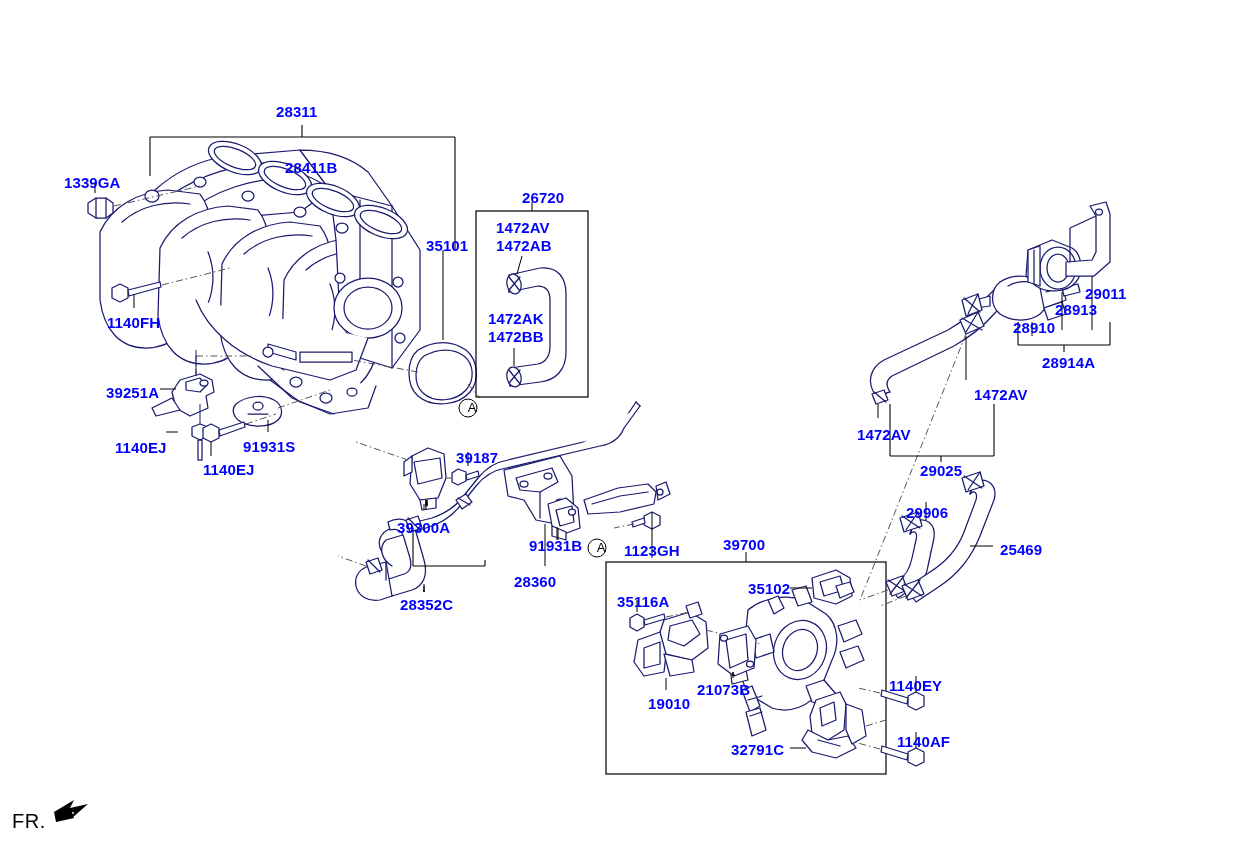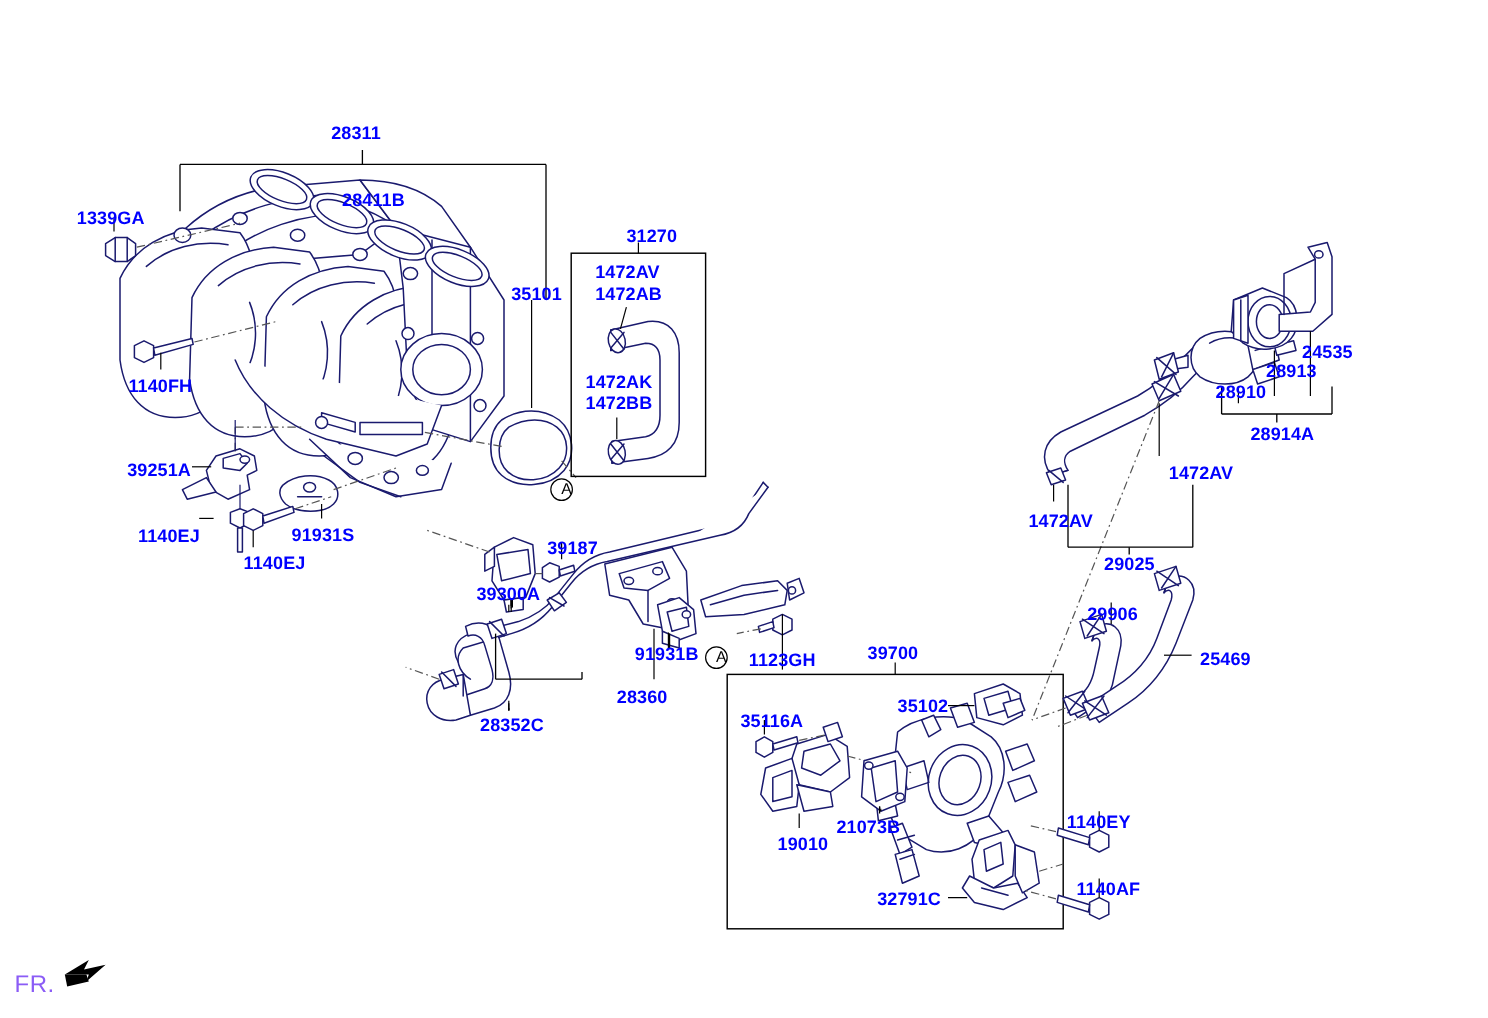--- a/index.html
+++ b/index.html
@@ -1,20 +1,20 @@
 <!DOCTYPE html>
 <html><head>
 <meta charset="utf-8">
 <style>
   html,body{margin:0;padding:0;background:#ffffff;}
   body{width:1240px;height:848px;font-family:"Liberation Sans",sans-serif;overflow:hidden;}
   #stage{position:relative;width:1240px;height:848px;background:#fff;}
   #art{position:absolute;left:0;top:0;width:1240px;height:848px;}
   .lbl{position:absolute;color:#0000ff;font-family:"Liberation Sans",sans-serif;font-size:15px;font-weight:700;white-space:nowrap;letter-spacing:.1px;line-height:16px;}
-  .frtxt{position:absolute;color:#8b5cf6;font-size:20px;font-weight:400;font-family:"Liberation Sans",sans-serif;letter-spacing:.5px;}
+  .frtxt{position:absolute;color:#000000;font-size:20px;font-weight:400;font-family:"Liberation Sans",sans-serif;letter-spacing:.5px;}
 </style>
 </head>
 <body>
 
 <div id="stage">
 
 <svg id="art" viewBox="0 0 1240 848">
   <defs>
     <style>
       .s{fill:none;stroke:#1a1a6e;stroke-width:1.25;stroke-linejoin:round;stroke-linecap:round;}
@@ -451,51 +451,51 @@
     <path d="M54,812 L74,800 L70,808 L88,804 L72,818 L74,812 Z" fill="#000000"></path>
     <path d="M54,812 L56,822 L74,818 L72,812 Z" fill="#000000"></path>
   </g>
 </svg>
 
 <div class="lbl" style="left:276px;top:104px">28311</div>
 <div class="lbl" style="left:285px;top:160px">28411B</div>
 <div class="lbl" style="left:64px;top:175px">1339GA</div>
 <div class="lbl" style="left:107px;top:315px">1140FH</div>
 <div class="lbl" style="left:426px;top:238px">35101</div>
-<div class="lbl" style="left:522px;top:190px">31270</div>
+<div class="lbl" style="left:522px;top:190px">26720</div>
 <div class="lbl" style="left:496px;top:220px">1472AV</div>
 <div class="lbl" style="left:496px;top:238px">1472AB</div>
 <div class="lbl" style="left:488px;top:311px">1472AK</div>
 <div class="lbl" style="left:488px;top:329px">1472BB</div>
 <div class="lbl" style="left:106px;top:385px">39251A</div>
 <div class="lbl" style="left:115px;top:440px">1140EJ</div>
 <div class="lbl" style="left:203px;top:462px">1140EJ</div>
 <div class="lbl" style="left:243px;top:439px">91931S</div>
-<div class="lbl" style="left:397px;top:488px">39300A</div>
+<div class="lbl" style="left:397px;top:520px">39300A</div>
 <div class="lbl" style="left:456px;top:450px">39187</div>
 <div class="lbl" style="left:400px;top:597px">28352C</div>
 <div class="lbl" style="left:514px;top:574px">28360</div>
 <div class="lbl" style="left:529px;top:538px">91931B</div>
 <div class="lbl" style="left:624px;top:543px">1123GH</div>
 <div class="lbl" style="left:723px;top:537px">39700</div>
 <div class="lbl" style="left:748px;top:581px">35102</div>
 <div class="lbl" style="left:617px;top:594px">35116A</div>
 <div class="lbl" style="left:648px;top:696px">19010</div>
 <div class="lbl" style="left:697px;top:682px">21073B</div>
 <div class="lbl" style="left:731px;top:742px">32791C</div>
 <div class="lbl" style="left:889px;top:678px">1140EY</div>
 <div class="lbl" style="left:897px;top:734px">1140AF</div>
 <div class="lbl" style="left:906px;top:505px">29906</div>
 <div class="lbl" style="left:1000px;top:542px">25469</div>
 <div class="lbl" style="left:920px;top:463px">29025</div>
 <div class="lbl" style="left:974px;top:387px">1472AV</div>
 <div class="lbl" style="left:857px;top:427px">1472AV</div>
 <div class="lbl" style="left:1013px;top:320px">28910</div>
 <div class="lbl" style="left:1055px;top:302px">28913</div>
-<div class="lbl" style="left:1085px;top:286px">24535</div>
+<div class="lbl" style="left:1085px;top:286px">29011</div>
 <div class="lbl" style="left:1042px;top:355px">28914A</div>
 
 <div style="position:absolute;left:463px;top:399px;width:18px;height:18px;color:#000;font-size:13px;text-align:center;line-height:18px;font-family:'Liberation Sans',sans-serif;">A</div>
 <div style="position:absolute;left:592px;top:539px;width:18px;height:18px;color:#000;font-size:13px;text-align:center;line-height:18px;font-family:'Liberation Sans',sans-serif;">A</div>
 
 <div class="frtxt" style="left:12px;top:810px">FR.</div>
 
 </div>
 
 </body></html>

